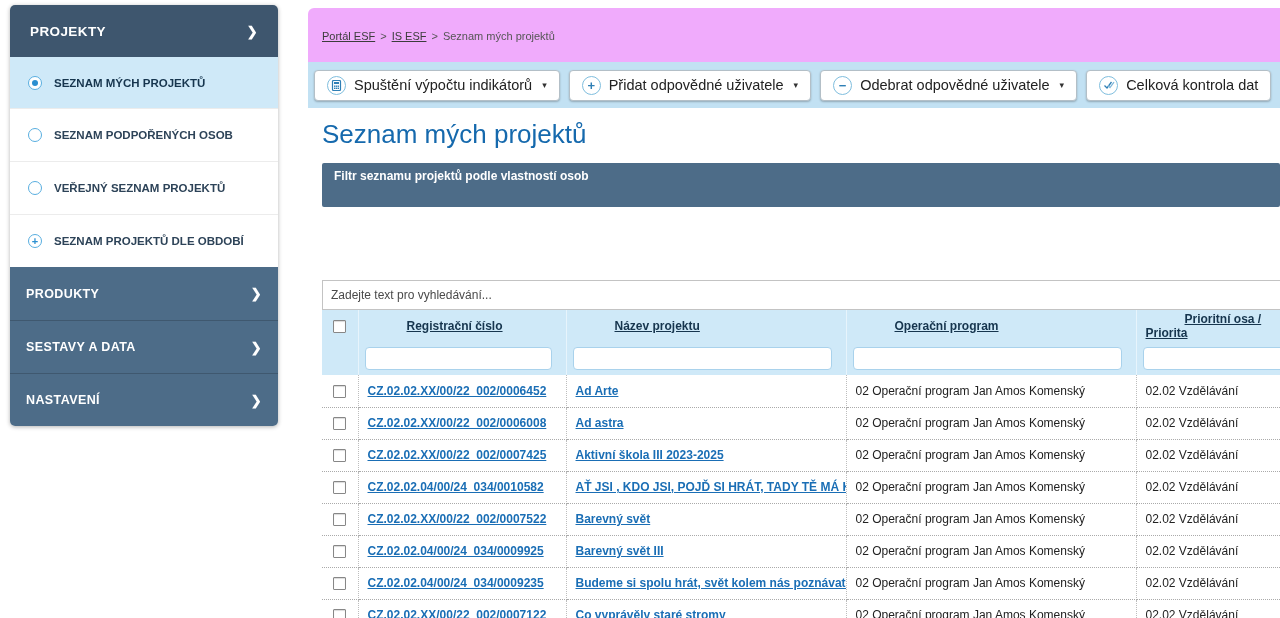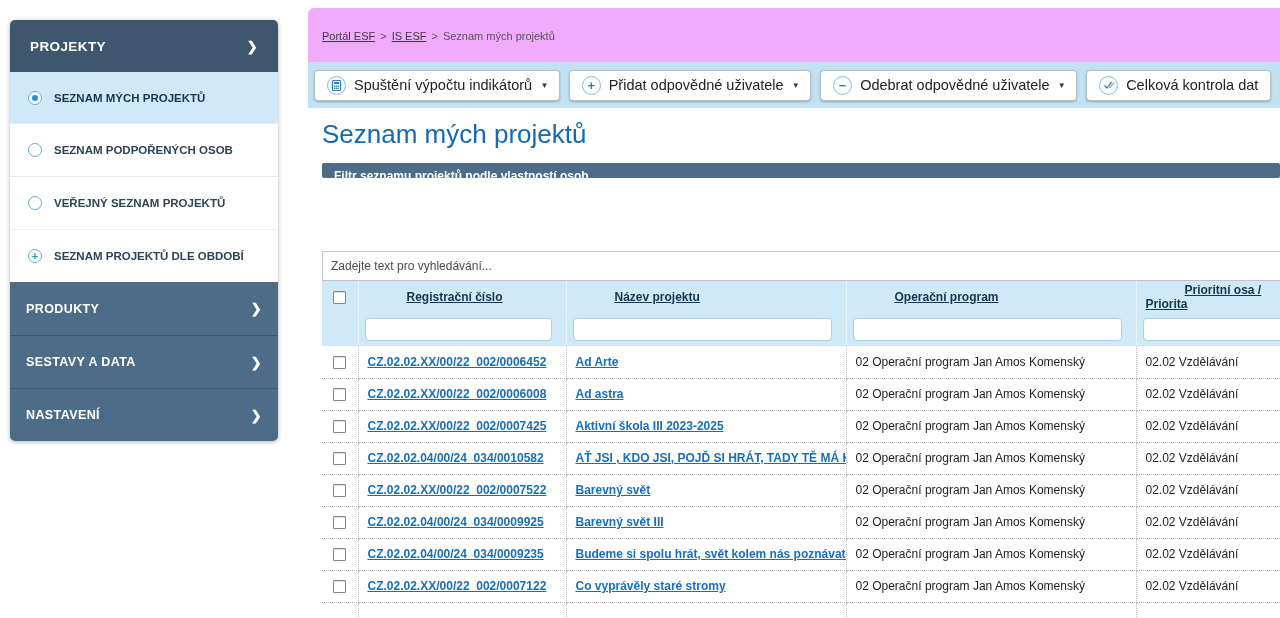--- a/index.html
+++ b/index.html
@@ -1,20 +1,20 @@
 <!DOCTYPE html>
 <html><head>
 <meta charset="utf-8">
 <style>
   * { margin:0; padding:0; box-sizing:border-box; }
   html,body { width:1280px; height:618px; overflow:hidden; background:#fff;
     font-family:"Liberation Sans", sans-serif; }
 
   
-  .sidebar { position:absolute; left:10px; top:20px; width:268px;
+  .sidebar { position:absolute; left:10px; top:5px; width:268px;
     border-radius:5px; overflow:hidden; box-shadow:0 1px 4px rgba(0,0,0,.3); }
   .side-header { height:52px; background:#3e566e; color:#fff; display:flex;
     align-items:center; justify-content:space-between; padding:0 20px;
     font-weight:bold; font-size:13.5px; letter-spacing:.4px; cursor:pointer; }
   .side-item { height:53px; background:#fff; display:flex; align-items:center;
     gap:12px; padding:0 18px; font-weight:bold; font-size:11.5px; color:#2d4358;
     border-top:1px solid #ececec; cursor:pointer; }
   .side-item.selected { height:51px; background:#cfe9f8; color:#16354e; border-top:none; }
   .side-section { height:53px; background:#4d6c88; color:#fff; display:flex;
     align-items:center; justify-content:space-between; padding:0 16px;
@@ -44,21 +44,21 @@
     font-size:14.5px; color:#222; box-shadow:0 1px 2px rgba(0,0,0,.25); cursor:pointer;
     font-family:"Liberation Sans", sans-serif; }
   .icircle { width:19px; height:19px; border-radius:50%; border:1px solid #7fbede;
     display:inline-flex; align-items:center; justify-content:center;
     color:#2f7fb5; font-size:13px; font-weight:bold; flex:0 0 auto; }
   .caret { font-size:9px; color:#333; margin-left:2px; }
 
   .whitebody { background:#fff; flex:1; overflow:hidden; }
   .page-title { color:#1569ad; font-size:26px; padding:11px 0 13px 14px; }
   .filter-bar { margin-left:14px; background:#4d6c88; color:#fff; font-weight:bold;
-    font-size:12px; height:15px; line-height:26px; padding-left:12px;
+    font-size:12px; height:44px; line-height:26px; padding-left:12px;
     border-radius:2px; cursor:pointer; }
   .filter-gap { height:73px; }
 
   .search-input { display:block; margin-left:14px; width:980px; height:30px;
     border:1px solid #c3c3c3; font-size:12px; padding:0 8px; color:#333;
     font-family:"Liberation Sans", sans-serif; outline:none; }
   .search-input::placeholder { color:#4a4a4a; }
 
   
   table.grid { margin-left:14px; width:980px; border-collapse:collapse; table-layout:fixed; }

